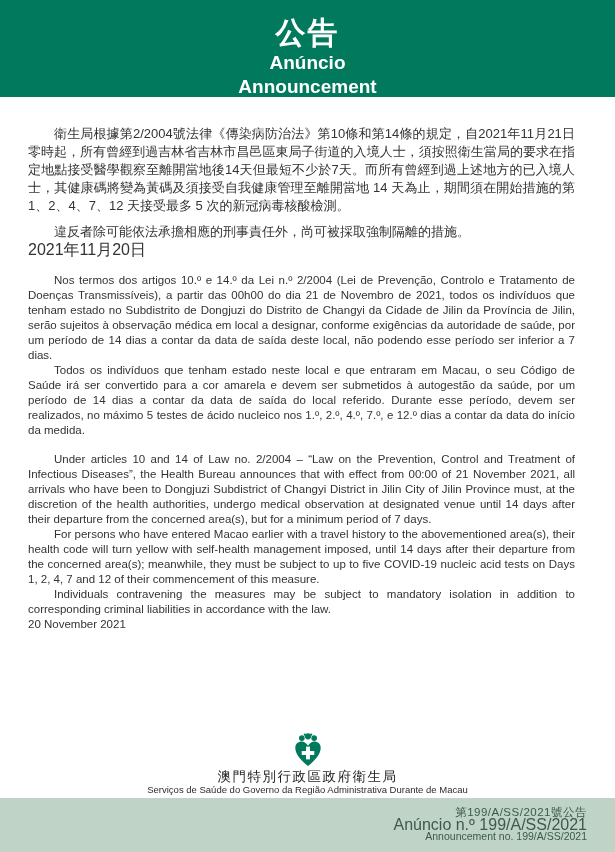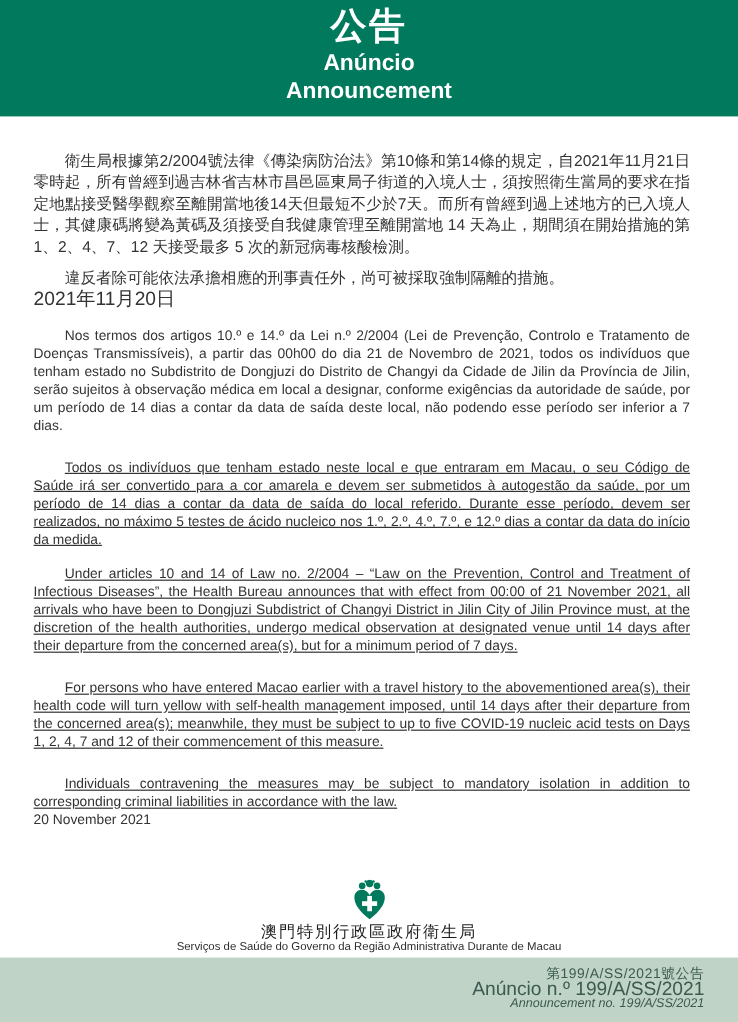--- a/index.html
+++ b/index.html
@@ -8,61 +8,61 @@
     width:615px;height:852px;
     background:#ffffff;
     overflow:hidden;
     font-family:"Liberation Sans","DejaVu Sans",sans-serif;
   }
   
   .banner{
     position:absolute;top:0;left:0;right:0;height:97px;
     background:#00795c;
     color:#ffffff;text-align:center;
-    padding-top:5px;box-sizing:border-box;
+    padding-top:15px;box-sizing:border-box;
   }
   .banner .t-zh{font-size:30px;font-weight:bold;line-height:36px;letter-spacing:2px;}
   .banner .t-pt{font-size:19px;font-weight:bold;line-height:24px;}
   .banner .t-en{font-size:19px;font-weight:bold;line-height:24px;text-align:center;}
   
   .content{
     position:absolute;top:97px;left:0;right:12px;
     padding:28px 28px 0 28px;
     color:#333333;
   }
   .content p{margin:0;text-align:justify;}
   .cn{font-size:13px;line-height:18px;}
   .cn.ind{text-indent:2em;}
   .cn + .cn{margin-top:8px;}
   .cn-date{font-size:16px;line-height:18px;margin-top:8px;}
   .lat{font-size:11.5px;line-height:15px;}
   .lat.ind{text-indent:26px;}
   .block-gap{margin-top:14px !important;}
-  .lat + .lat{margin-top:20px;text-decoration:underline;}
+  .lat + .lat{margin-top:0;}
   .lat-date{font-size:11.5px;line-height:15px;margin-top:8px;text-align:left;}
   
   .org{
     position:absolute;left:0;right:0;bottom:56px;
     text-align:center;
   }
   .org svg{display:block;margin:0 auto 2px auto;}
   .org-zh{font-size:13.5px;letter-spacing:1.5px;color:#1e1e1e;line-height:15px;font-family:Liberation Serif, serif;}
   .org-pt{font-size:9.5px;color:#2d2d2d;line-height:12px;}
   .band{
     position:absolute;left:0;right:0;bottom:0;height:54px;
     background:#c0d3c7;
     box-sizing:border-box;
     padding:8px 28px 0 0;
     text-align:right;
     color:#3c5a4f;
     margin-top:44px;
   }
   .band .ref-zh{font-size:11.5px;line-height:13px;letter-spacing:0.5px;}
   .band .ref-pt{font-size:16px;line-height:11.5px;}
-  .band .ref-en{font-size:10.5px;line-height:11.5px;font-style:italic;}
+  .band .ref-en{font-size:10.5px;line-height:11.5px;}
 </style>
 </head>
 <body>
 
 <div class="page">
 
   <header class="banner">
     <div class="t-zh">公告</div>
     <div class="t-pt">Anúncio</div>
     <div class="t-en">Announcement</div>

